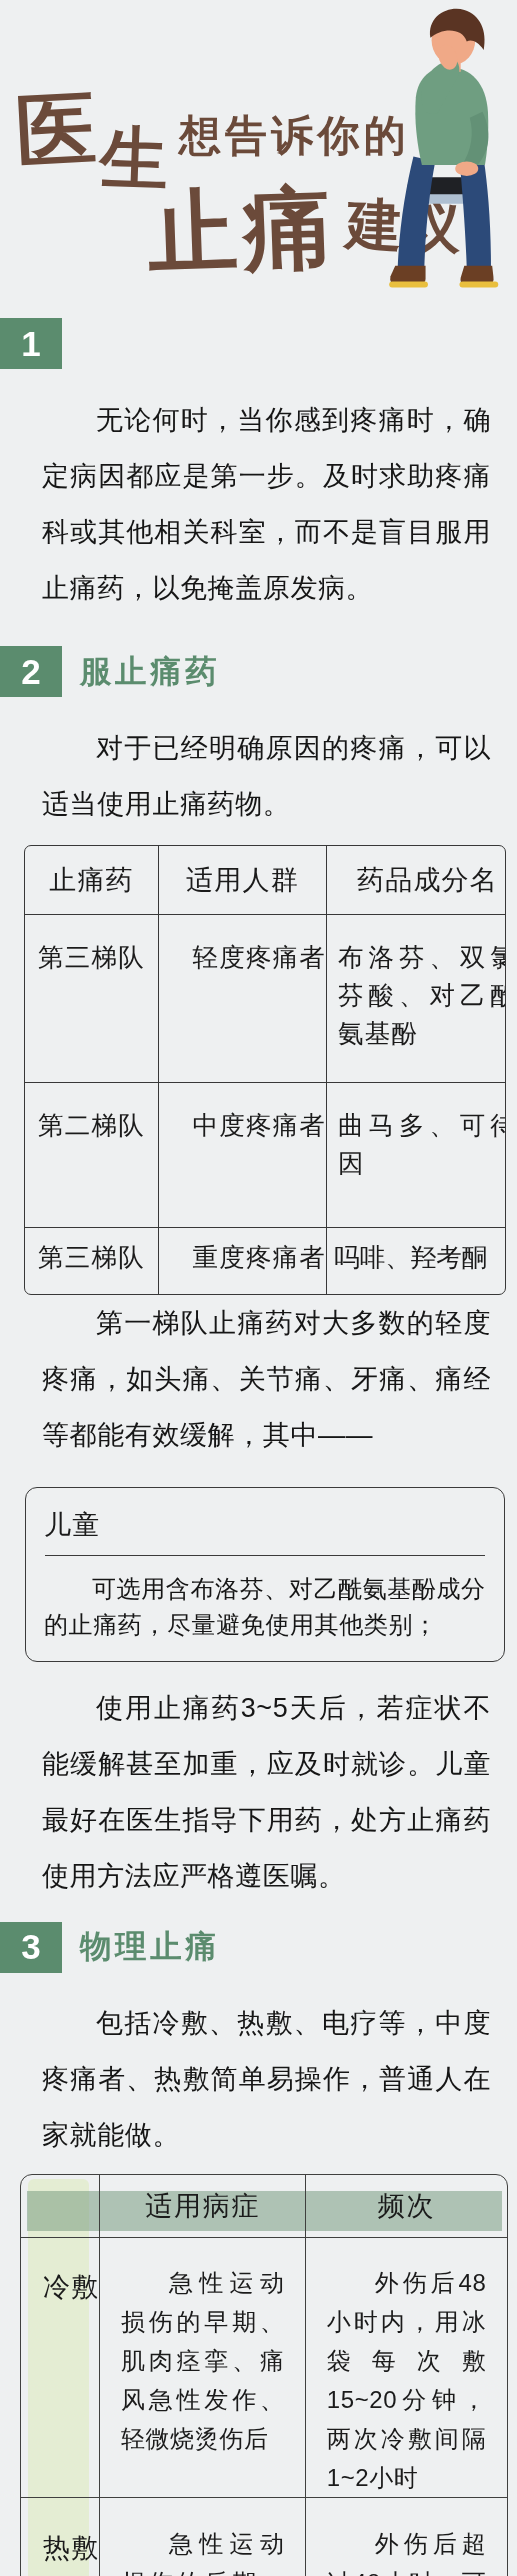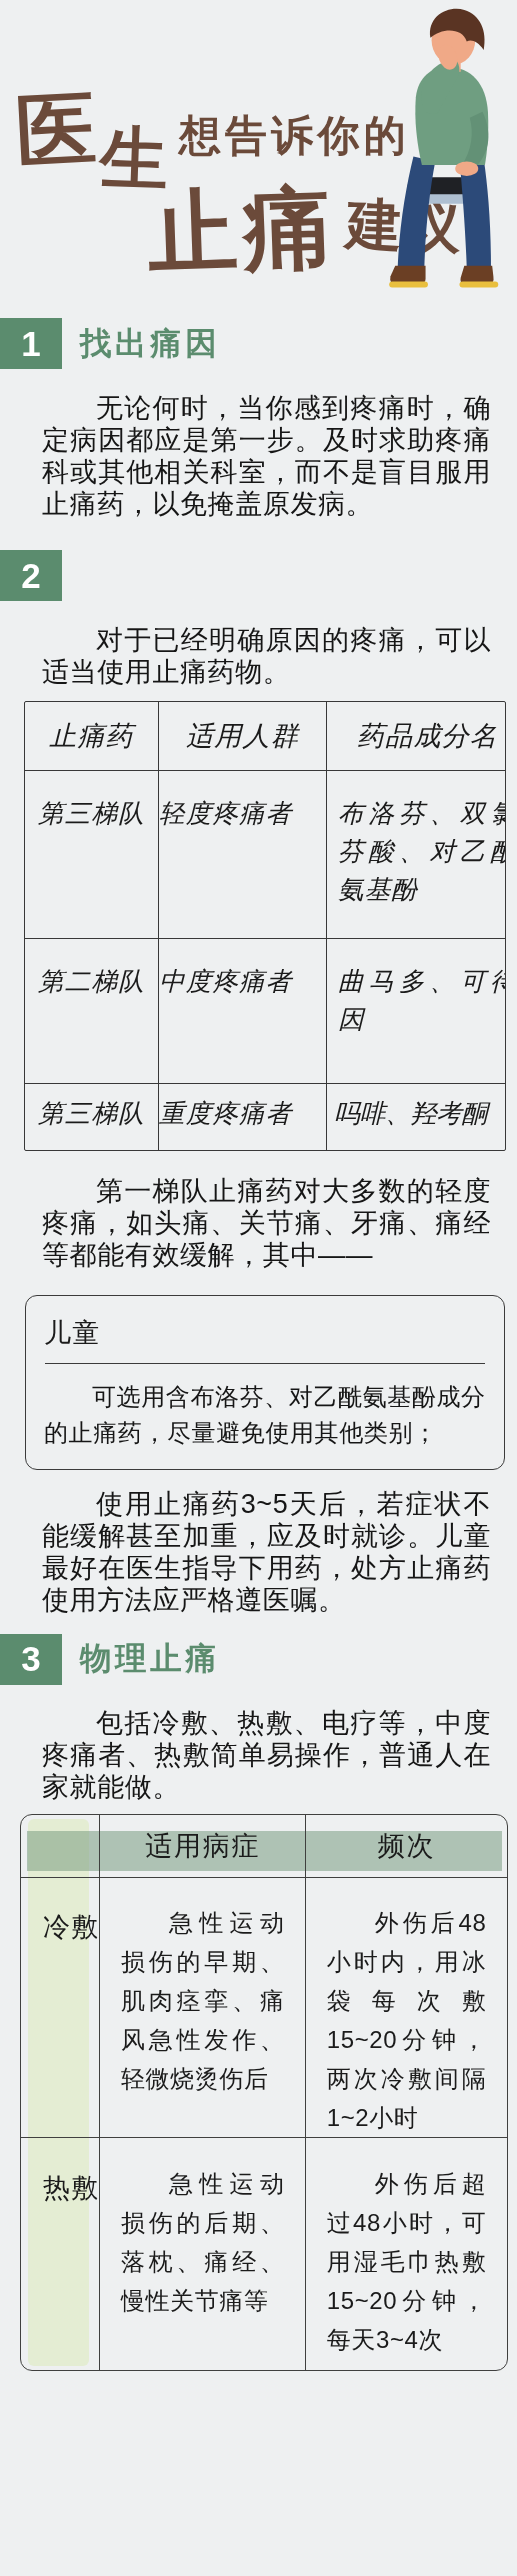--- a/index.html
+++ b/index.html
@@ -21,30 +21,30 @@
   .t-row2{margin:-15.8px 0 0 132px;white-space:nowrap;}
   .t-zhitong{font-size:90px;font-weight:800;display:inline-block;letter-spacing:4.9px;transform:rotate(-2deg);}
   .t-jianyi{font-size:56px;font-weight:800;display:inline-block;transform:translateY(-15.8px) rotate(2deg);letter-spacing:2.4px;margin-left:6px;}
   .man{position:absolute;right:3.6px;top:4.9px;width:143px;height:285px;}
   
   .sec-head{display:flex;align-items:center;}
   .badge{width:62px;height:51px;background:#5b8c6e;color:#ffffff;
          font-size:35px;font-weight:800;display:flex;align-items:center;justify-content:center;flex:0 0 auto;}
   .sec-title{margin-left:18px;font-size:31.5px;font-weight:800;color:#5b8c6e;letter-spacing:3.6px;}
   
-  .para{font-size:27px;line-height:32px;text-align:justify;margin:0 27px 0 42px;
+  .para{font-size:27px;line-height:56px;text-align:justify;margin:0 27px 0 42px;
         text-indent:2em;color:#161616;letter-spacing:0.6px;}
   
-  .tbl1-wrap{margin:13.3px 13.3px 0 24px;width:480px;border:1.8px solid #383838;border-radius:2px;overflow:hidden;font-style:italic;}
+  .tbl1-wrap{margin:13.3px 13.3px 0 24px;width:480px;border:1.8px solid #383838;border-radius:7px;overflow:hidden;}
   .tbl1{border-collapse:collapse;width:100%;table-layout:fixed;}
   .tbl1 td{vertical-align:top;font-size:25.5px;letter-spacing:1.2px;line-height:38px;padding:0;color:#1b1b1b;}
   .tbl1 td:not(:last-child){border-right:1.5px solid #383838;}
   .tbl1 tr:not(:last-child) td{border-bottom:1.5px solid #383838;}
   .tbl1 .c1{width:133px;text-align:center;}
-  .tbl1 .c2{width:167px;text-align:left;}
+  .tbl1 .c2{width:167px;text-align:right;}
   .tbl1 .c3{width:179px;text-align:justify;padding:0 11px;}
   .tbl1 tr.hdr td{height:68px;vertical-align:middle;text-align:center;font-size:27px;}
   .tbl1 tr.r1 td{height:144px;padding-top:23px;}
   .tbl1 tr.r2 td{height:121px;padding-top:23px;}
   .tbl1 tr.r3 td{height:56px;padding-top:9.7px;}
   .tbl1 tr.r3 .c3{letter-spacing:0;padding:9.7px 7.3px 0;}
   
   .cards{display:flex;margin:24px 13.3px 0 25px;gap:20px;}
   .card{flex:1 1 0;border:1.5px solid #3b3b3b;border-radius:12px;padding:19.4px 18px 18px;background:transparent;}
   .card-title{font-size:27px;letter-spacing:1.2px;color:#1b1b1b;}
@@ -108,26 +108,26 @@
 
     <path d="M98,54 C92,18 128,0 154,8 C180,16 192,42 186,74 C176,60 166,56 158,60 C150,36 116,38 98,54 Z" fill="#5a3423"></path>
 
     <path d="M84,162 C80,130 94,110 112,98 L136,86 C146,94 150,110 141,122 L110,178 C96,184 86,174 84,162 Z" fill="#6f9e81"></path>
     <ellipse cx="127" cy="86" rx="15" ry="21" fill="#f0a987" transform="rotate(-18 127 86)"></ellipse>
   </svg>
 </div>
 
 <div class="sec-head" style="margin-top:15px;">
   <div class="badge">1</div>
-  <div class="sec-title">找出痛因</div>
 </div>
 <p class="para" style="margin-top:23px;">无论何时，当你感到疼痛时，确定病因都应是第一步。及时求助疼痛科或其他相关科室，而不是盲目服用止痛药，以免掩盖原发病。</p>
 
 <div class="sec-head" style="margin-top:30px;">
   <div class="badge">2</div>
+  <div class="sec-title">服止痛药</div>
 </div>
 <p class="para" style="margin-top:23px;">对于已经明确原因的疼痛，可以适当使用止痛药物。</p>
 
 <div class="tbl1-wrap">
   <table class="tbl1">
     <tbody>
         <tr class="hdr">
       <td class="c1">止痛药</td>
       <td class="c2">适用人群</td>
       <td class="c3" style="text-align:center;">药品成分名</td>
@@ -144,21 +144,21 @@
     </tr>
     <tr class="r3">
       <td class="c1">第三梯队</td>
       <td class="c2">重度疼痛者</td>
       <td class="c3">吗啡、羟考酮</td>
     </tr>
   </tbody>
     </table>
 </div>
 
-<p class="para" style="margin-top:24px;">第一梯队止痛药对大多数的轻度疼痛，如头痛、关节痛、牙痛、痛经等都能有效缓解，其中——</p>
+<p class="para" style="">第一梯队止痛药对大多数的轻度疼痛，如头痛、关节痛、牙痛、痛经等都能有效缓解，其中——</p>
 
 <div class="cards">
   <div class="card">
     <div class="card-title">儿童</div>
     <div class="card-divider"></div>
     <div class="card-body">可选用含布洛芬、对乙酰氨基酚成分的止痛药，尽量避免使用其他类别；</div>
   </div>
 </div>
 
 <p class="para" style="margin-top:18px;">使用止痛药3~5天后，若症状不能缓解甚至加重，应及时就诊。儿童最好在医生指导下用药，处方止痛药使用方法应严格遵医嘱。</p>

